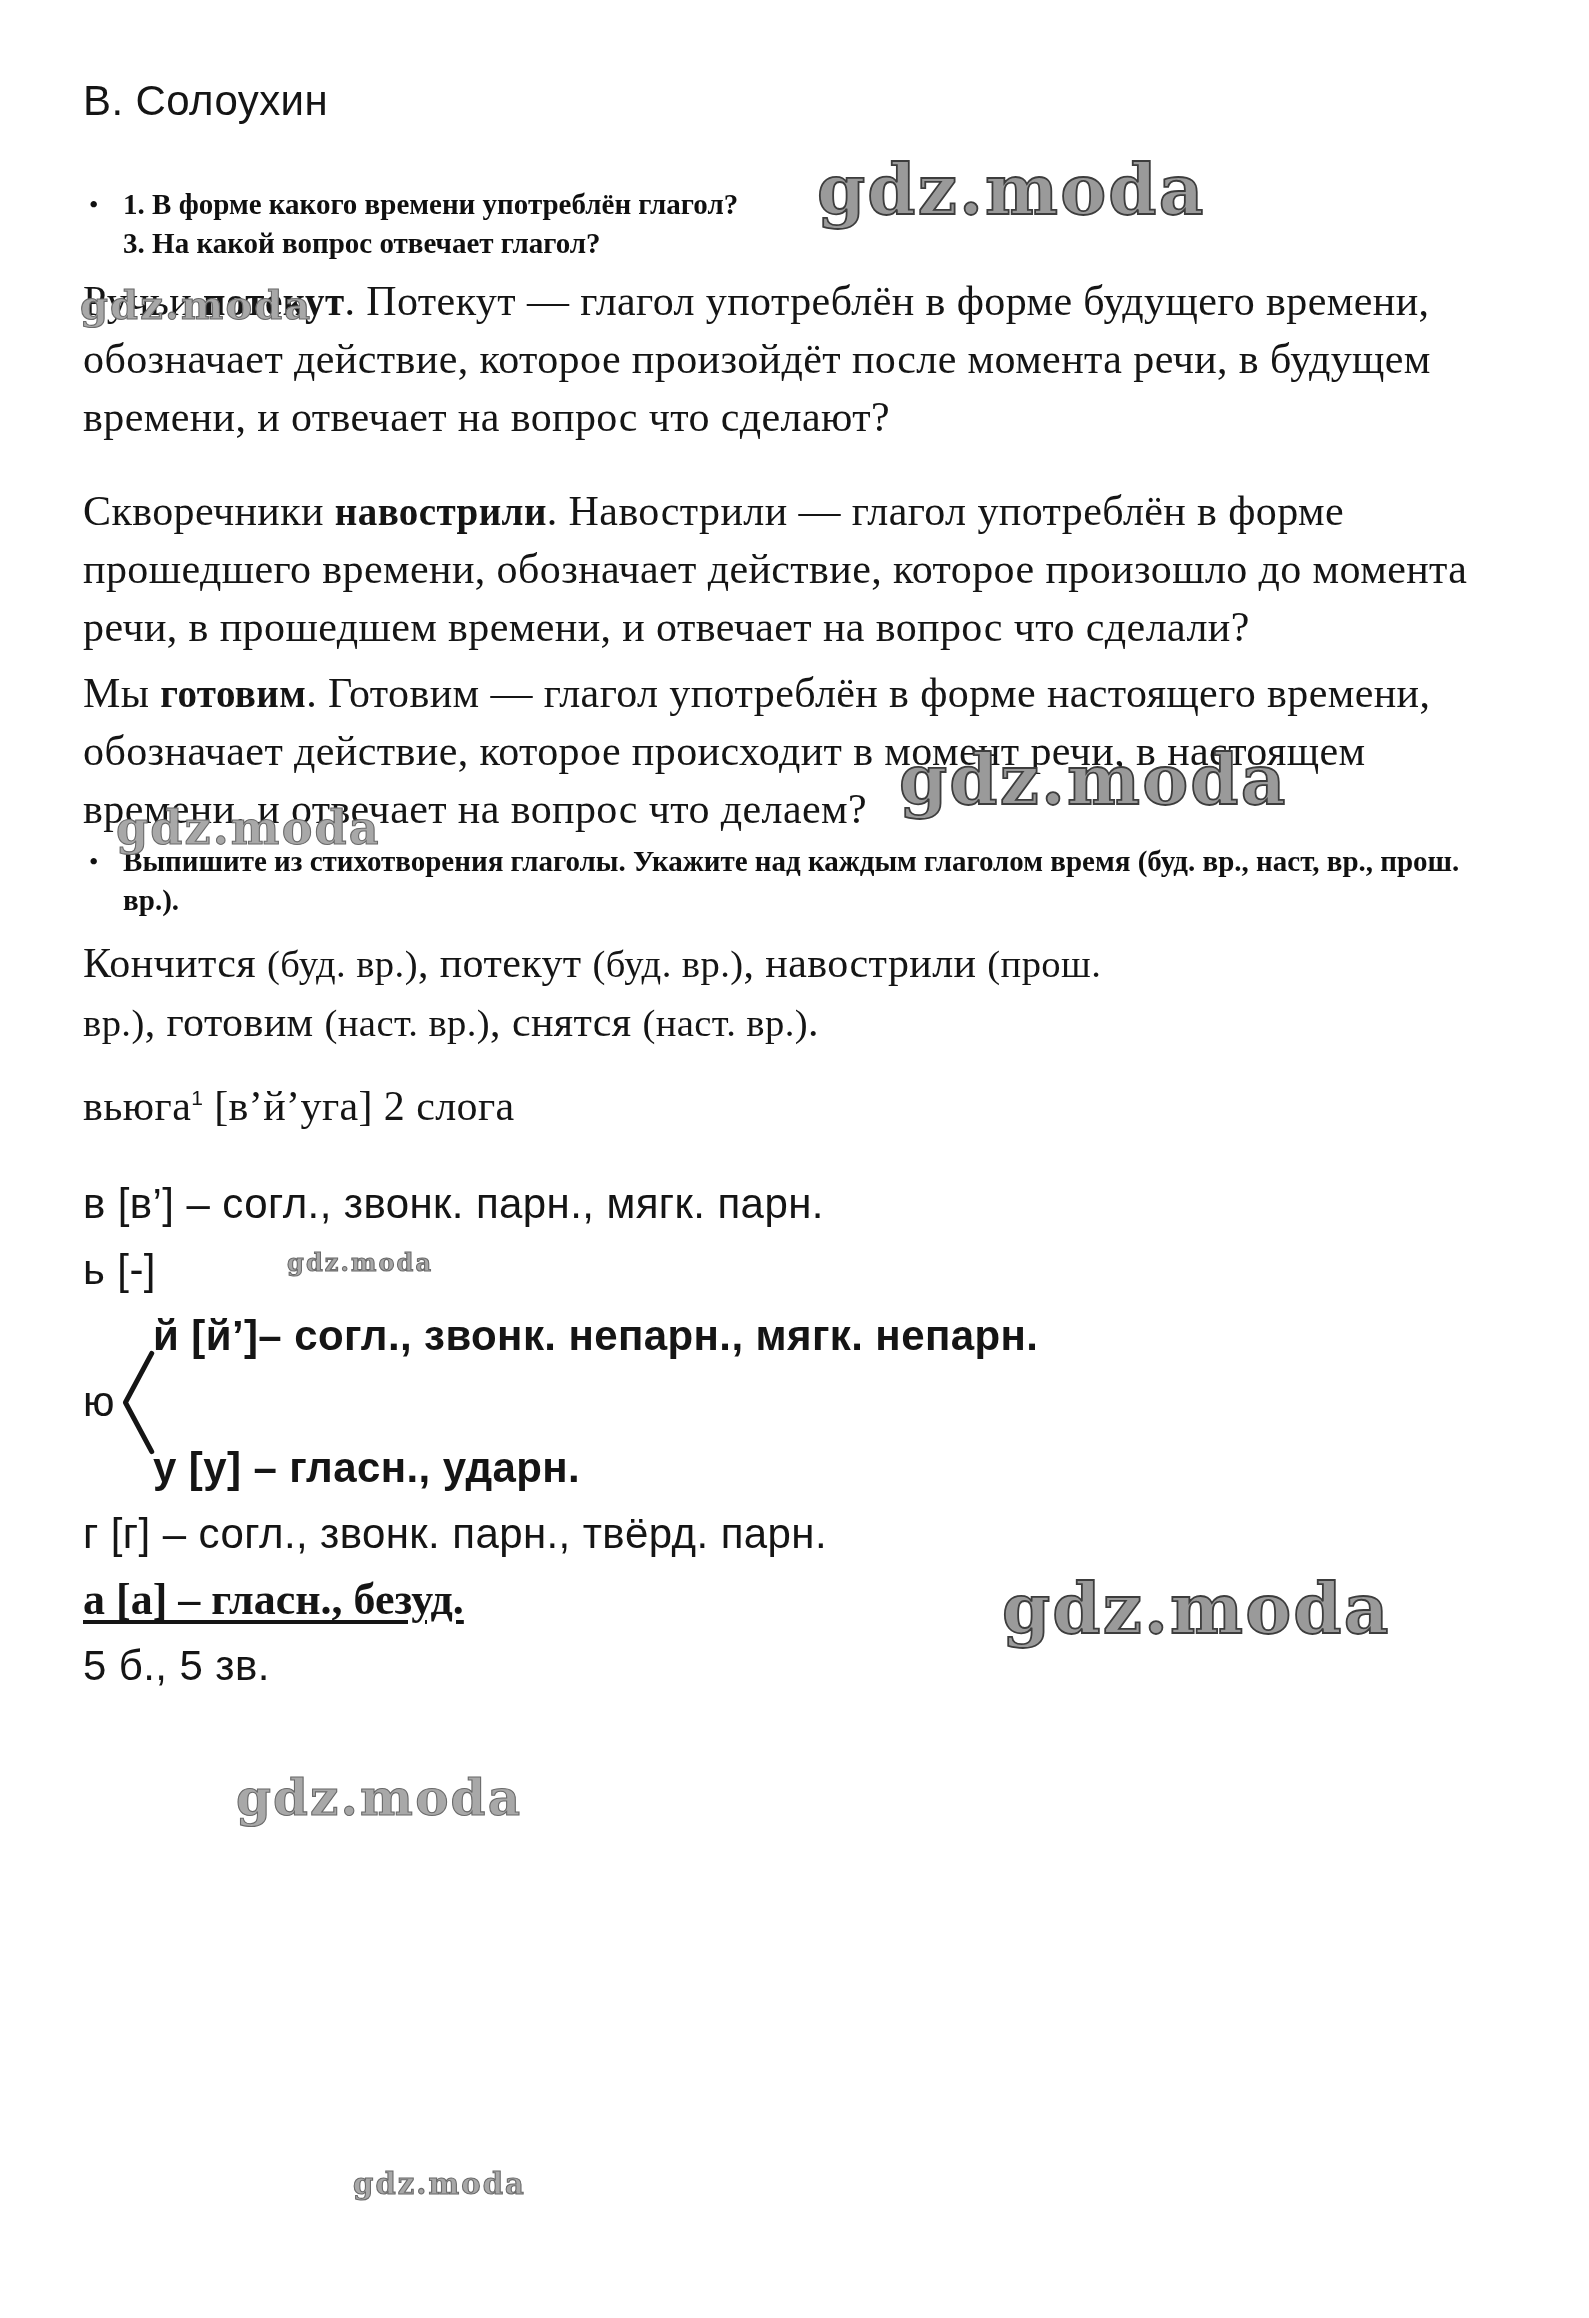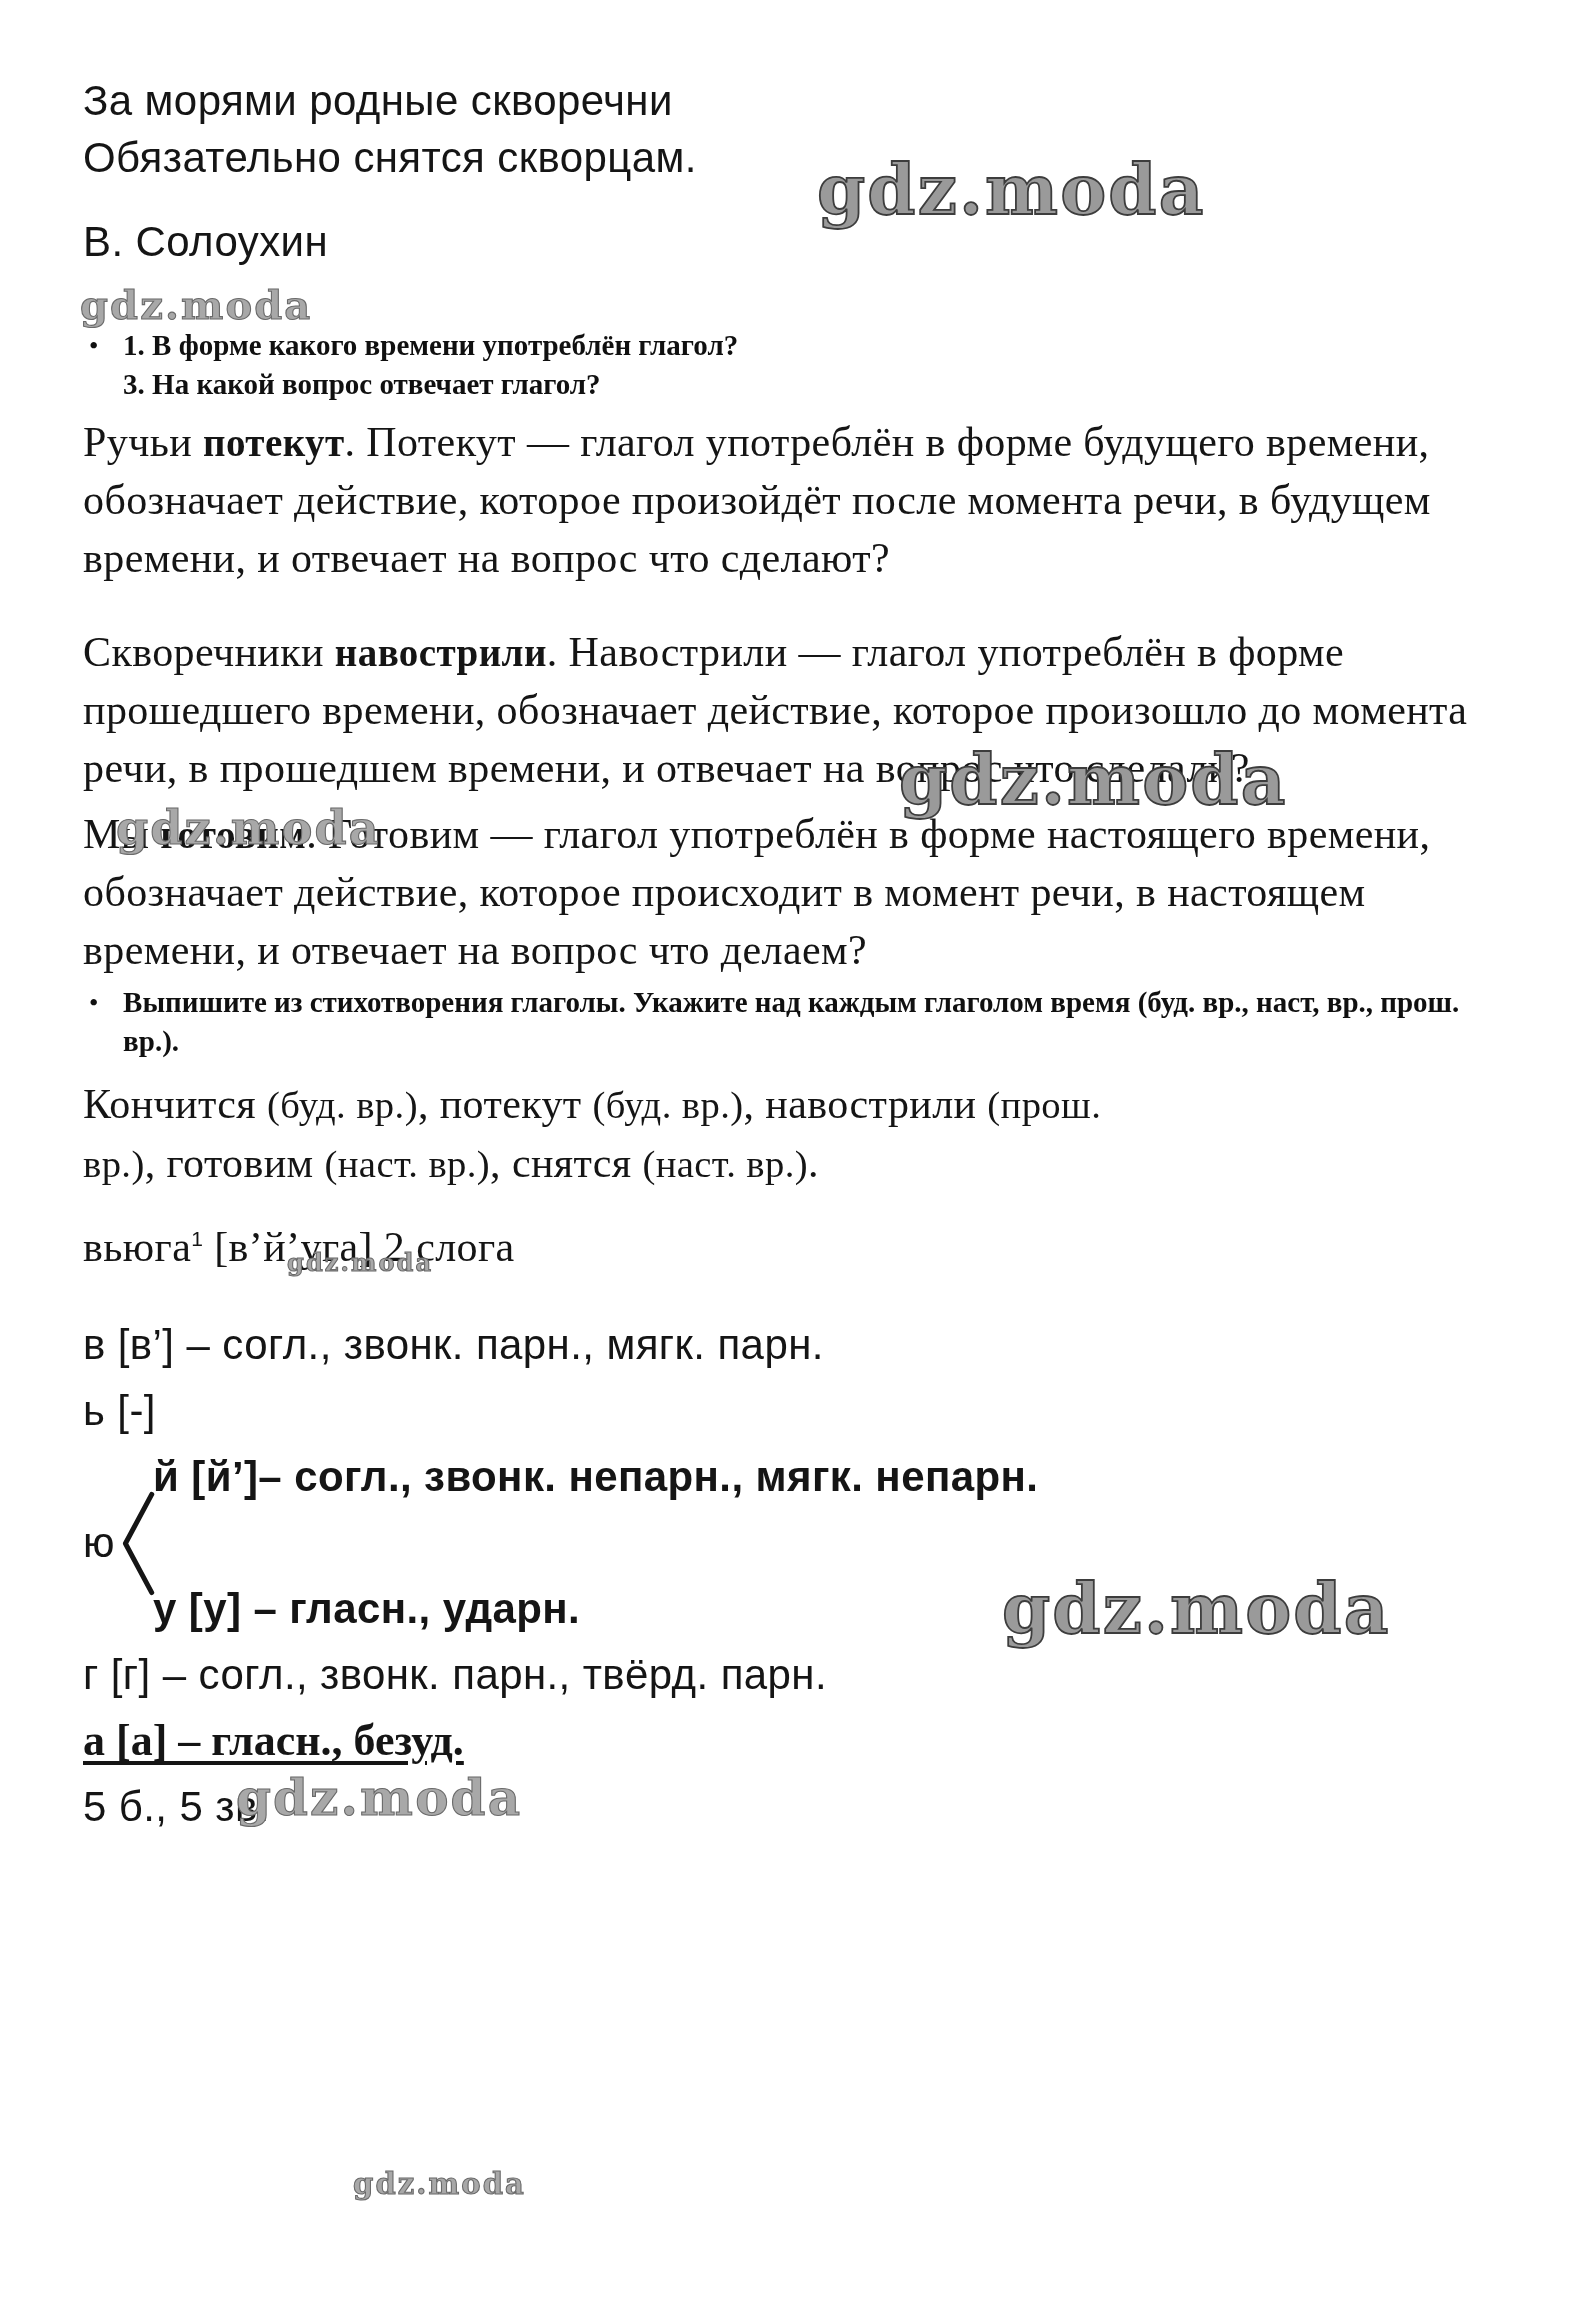--- a/index.html
+++ b/index.html
@@ -75,24 +75,20 @@
     pointer-events:none;
   }
   .wm-dark  { color:#9a9a9a; -webkit-text-stroke:1.8px #3d3d3d; }
   .wm-mid   { color:#a8a8a8; -webkit-text-stroke:1.1px #6a6a6a; }
 </style>
 </head>
 <body>
 
 <div class="page">
 
-  <div class="big poem">
-    <div>За морями родные скворечни</div>
-    <div>Обязательно снятся скворцам.</div>
-  </div>
 
   <div class="big author">В. Солоухин</div>
 
   <div class="task task1">
     <span class="task-bullet">•</span>
     <div class="task-body">
       <div>1. В форме какого времени употреблён глагол?</div>
       <div>3. На какой вопрос отвечает глагол?</div>
     </div>
   </div>

